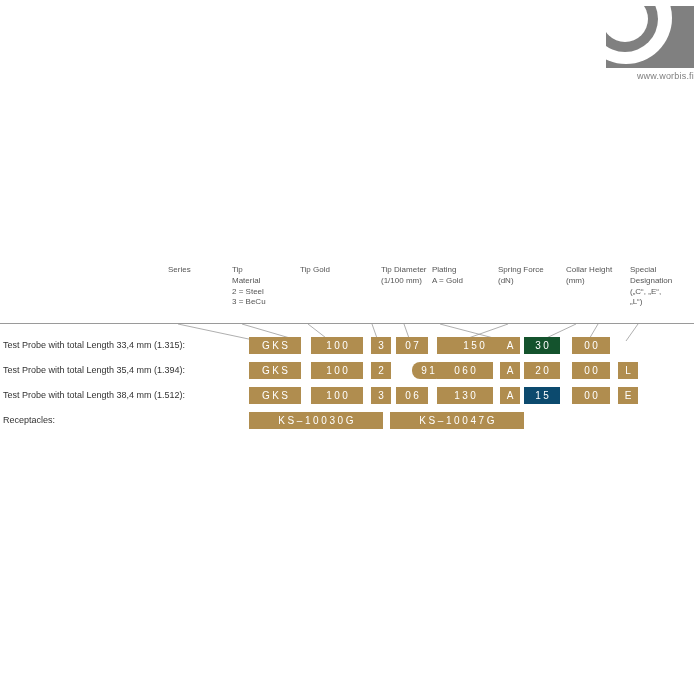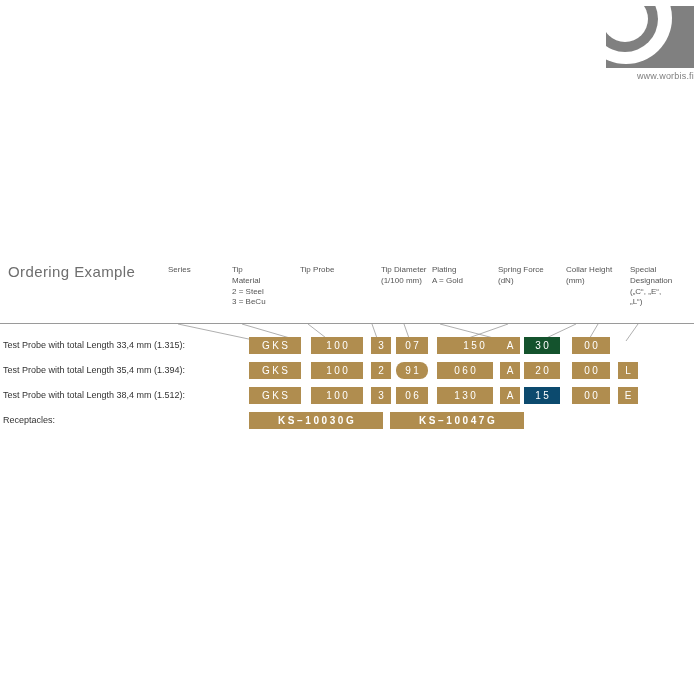--- a/index.html
+++ b/index.html
@@ -133,43 +133,41 @@
     color: #ffffff;
     font-size: 10px;
     letter-spacing: 2.4px;
     display: flex;
     align-items: center;
     justify-content: center;
     text-indent: 2.4px;
   }
   .cell.wide {
     letter-spacing: 2.6px;
-    font-weight: bold;
   }
 </style>
 </head>
 <body>
 
 <div class="logo-block">
   <div class="logo-mark">
     <span class="sq"></span>
     <span class="arc"></span>
     <span class="arc2"></span>
     <span class="arc3"></span>
   </div>
   <div class="logo-url">www.worbis.fi</div>
 </div>
 
 <div class="diagram">
-  <div class="title">Ordering Example</div>
 
   <div id="col-heads">
       <div class="col-head" style="left: 168px; top: 10px;">Series</div>
       <div class="col-head" style="left: 232px; top: 10px;">Tip<br>Material<br>2 = Steel<br>3 = BeCu</div>
-      <div class="col-head" style="left: 300px; top: 10px;">Tip Probe</div>
+      <div class="col-head" style="left: 300px; top: 10px;">Tip Gold</div>
       <div class="col-head" style="left: 362px; top: 10px; margin-left: 19px;">Tip Diameter<br>(1/100 mm)</div>
       <div class="col-head" style="left: 432px; top: 10px;">Plating<br>A = Gold</div>
       <div class="col-head" style="left: 498px; top: 10px;">Spring Force<br>(dN)</div>
       <div class="col-head" style="left: 566px; top: 10px;">Collar Height<br>(mm)</div>
       <div class="col-head" style="left: 630px; top: 10px;">Special<br>Designation<br>(„C“, „E“,<br>„L“)</div>
     </div>
 
   <div class="rule"></div>
 
   <svg class="leader" style="left:0; top:60px; width:700px; height:26px;">
@@ -194,21 +192,21 @@
       <div class="cell" style="left: 371px; top: 82px; width: 20px; background: rgb(176, 141, 79);">3</div>
       <div class="cell" style="left: 396px; top: 82px; width: 32px; background: rgb(176, 141, 79);">07</div>
       <div class="cell" style="left: 437px; top: 82px; width: 56px; background: rgb(176, 141, 79); padding-left: 9px;">150</div>
       <div class="cell" style="left: 500px; top: 82px; width: 20px; background: rgb(176, 141, 79);">A</div>
       <div class="cell" style="left: 524px; top: 82px; width: 36px; background: #14532d;">30</div>
       <div class="cell" style="left: 572px; top: 82px; width: 38px; background: rgb(176, 141, 79);">00</div>
       <div class="row-label" style="left: 3px; top: 110px;">Test Probe with total Length 35,4 mm (1.394):</div>
       <div class="cell" style="left: 249px; top: 107px; width: 52px; background: rgb(176, 141, 79);">GKS</div>
       <div class="cell" style="left: 311px; top: 107px; width: 52px; background: rgb(176, 141, 79);">100</div>
       <div class="cell" style="left: 371px; top: 107px; width: 20px; background: rgb(176, 141, 79);">2</div>
-      <div class="cell" style="left: 396px; top: 107px; width: 32px; background: rgb(176, 141, 79); border-radius: 8px;">91</div>
+      <div class="cell" style="left: 412px; top: 107px; width: 32px; background: rgb(176, 141, 79); border-radius: 8px;">91</div>
       <div class="cell" style="left: 437px; top: 107px; width: 56px; background: rgb(176, 141, 79);">060</div>
       <div class="cell" style="left: 500px; top: 107px; width: 20px; background: rgb(176, 141, 79);">A</div>
       <div class="cell" style="left: 524px; top: 107px; width: 36px; background: rgb(176, 141, 79);">20</div>
       <div class="cell" style="left: 572px; top: 107px; width: 38px; background: rgb(176, 141, 79);">00</div>
       <div class="cell" style="left: 618px; top: 107px; width: 20px; background: rgb(176, 141, 79);">L</div>
       <div class="row-label" style="left: 3px; top: 135px;">Test Probe with total Length 38,4 mm (1.512):</div>
       <div class="cell" style="left: 249px; top: 132px; width: 52px; background: rgb(176, 141, 79);">GKS</div>
       <div class="cell" style="left: 311px; top: 132px; width: 52px; background: rgb(176, 141, 79);">100</div>
       <div class="cell" style="left: 371px; top: 132px; width: 20px; background: rgb(176, 141, 79);">3</div>
       <div class="cell" style="left: 396px; top: 132px; width: 32px; background: rgb(176, 141, 79);">06</div>

